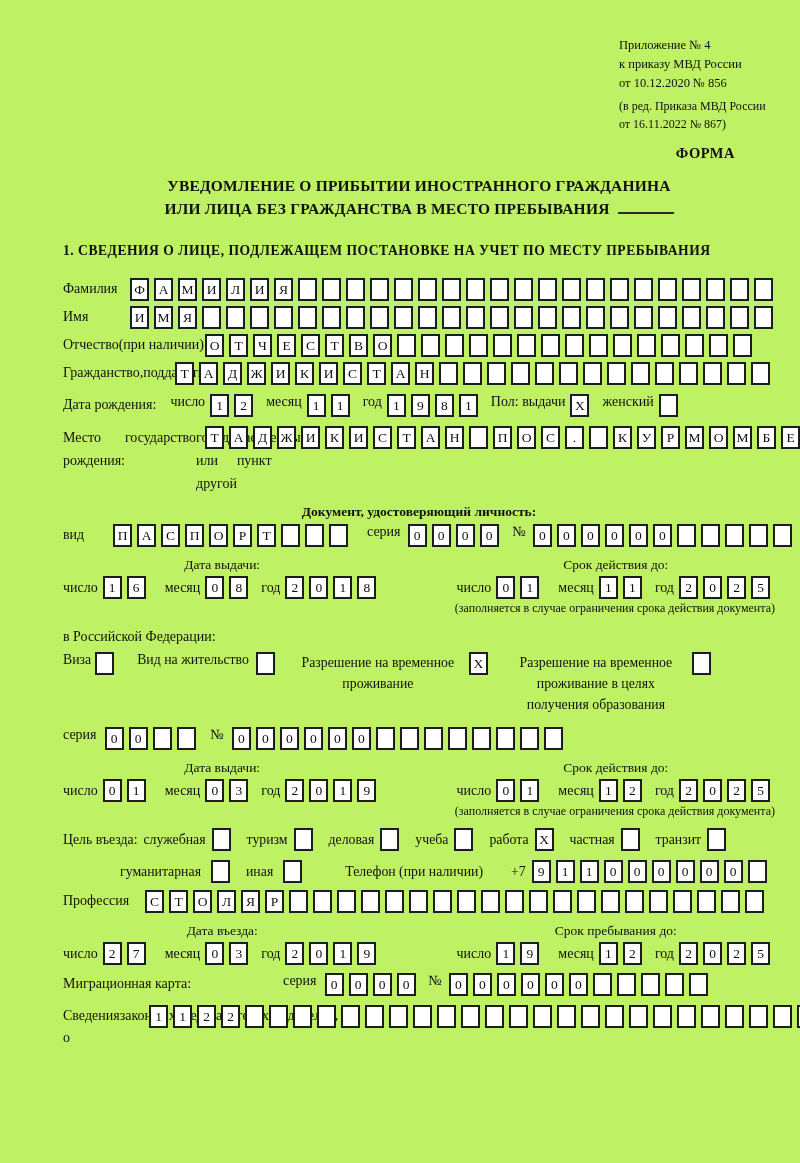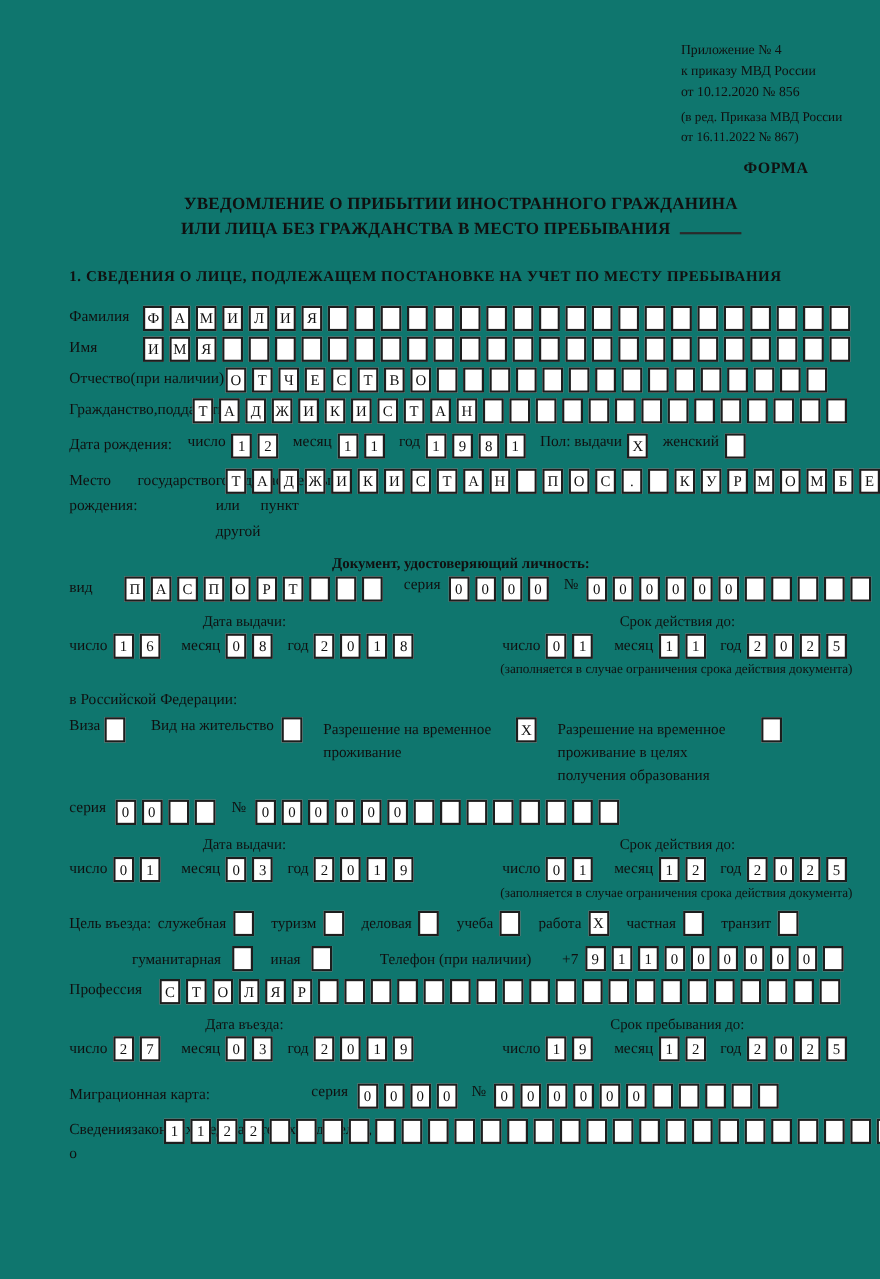--- a/index.html
+++ b/index.html
@@ -1,18 +1,18 @@
 <!DOCTYPE html>
 <html><head>
 <meta charset="utf-8">
 <style>
   *{box-sizing:border-box;margin:0;padding:0}
   html,body{background:#fff}
   body{width:800px;height:1163px;font-family:"Liberation Serif",serif;color:#101010;-webkit-font-smoothing:antialiased}
-  .page{width:800px;height:1163px;padding:36px 25px 10px 63px;position:relative;overflow:hidden;background:#0f766e}
+  .page{width:800px;height:1163px;padding:36px 25px 10px 63px;position:relative;overflow:hidden;background:#bef264}
 
   
   .ref{margin-left:556px;width:190px;font-size:12.5px;line-height:1.5}
   .ref .small{font-size:12px}
   .ref .gap{height:5px}
   .forma{text-align:right;padding-right:40px;font-weight:bold;font-size:14.5px;margin-top:12px;letter-spacing:.5px}
 
   
   .title{text-align:center;font-weight:bold;font-size:15.5px;line-height:1.45;margin-top:13px;letter-spacing:.2px}
   .title .blank{display:inline-block;width:56px;border-bottom:2px solid #2a2a2a;height:13px;margin-left:8px}
@@ -38,21 +38,21 @@
   .gap-s{margin-left:8px}
   .limit-note{text-align:right;font-size:12px;margin-top:2px;padding-right:0}
 
   .para{font-size:14px;line-height:22px;margin-top:10px}
   .center-bold{text-align:center;font-weight:bold;font-size:13.5px;margin-top:9px}
 
   
   .res-opts{display:flex;align-items:flex-start;margin-top:4px;font-size:13.8px}
   .res-opts .cb{margin-left:7px;flex:none}
   .ml18{margin-left:18px}.ml14{margin-left:14px}
-  .opt-multi{display:inline-block;text-align:left;line-height:21px}
+  .opt-multi{display:inline-block;text-align:center;line-height:21px}
   .w168{width:168px}.w178{width:178px}
 
   
   .p-row{display:flex;align-items:center;margin-top:9px;font-size:13.8px}
   .p-row .cb{margin-left:6px}
   .p-gap{margin-left:11px}
   .indent57{margin-left:57px}
   .phone-lbl{margin-left:38px}
   .phone-pre{margin-left:28px;margin-right:6px}
 </style>
@@ -642,21 +642,21 @@
         <span class="cells">
             <span class="cell">2</span>
             <span class="cell">0</span>
             <span class="cell">2</span>
             <span class="cell">5</span>
           </span>
       </div>
     </div>
   </div>
 
-  <div class="row" style="margin-top:20px">
+  <div class="row" style="margin-top:8px">
     <span class="lbl" style="width:178px">Миграционная карта:</span>
     <span class="dlabel" style="margin-left:42px;margin-right:8px">серия</span>
     <span class="cells">
         <span class="cell">0</span>
         <span class="cell">0</span>
         <span class="cell">0</span>
         <span class="cell">0</span>
       </span>
     <span class="dlabel" style="margin-left:8px;margin-right:7px">№</span>
     <span class="cells">

